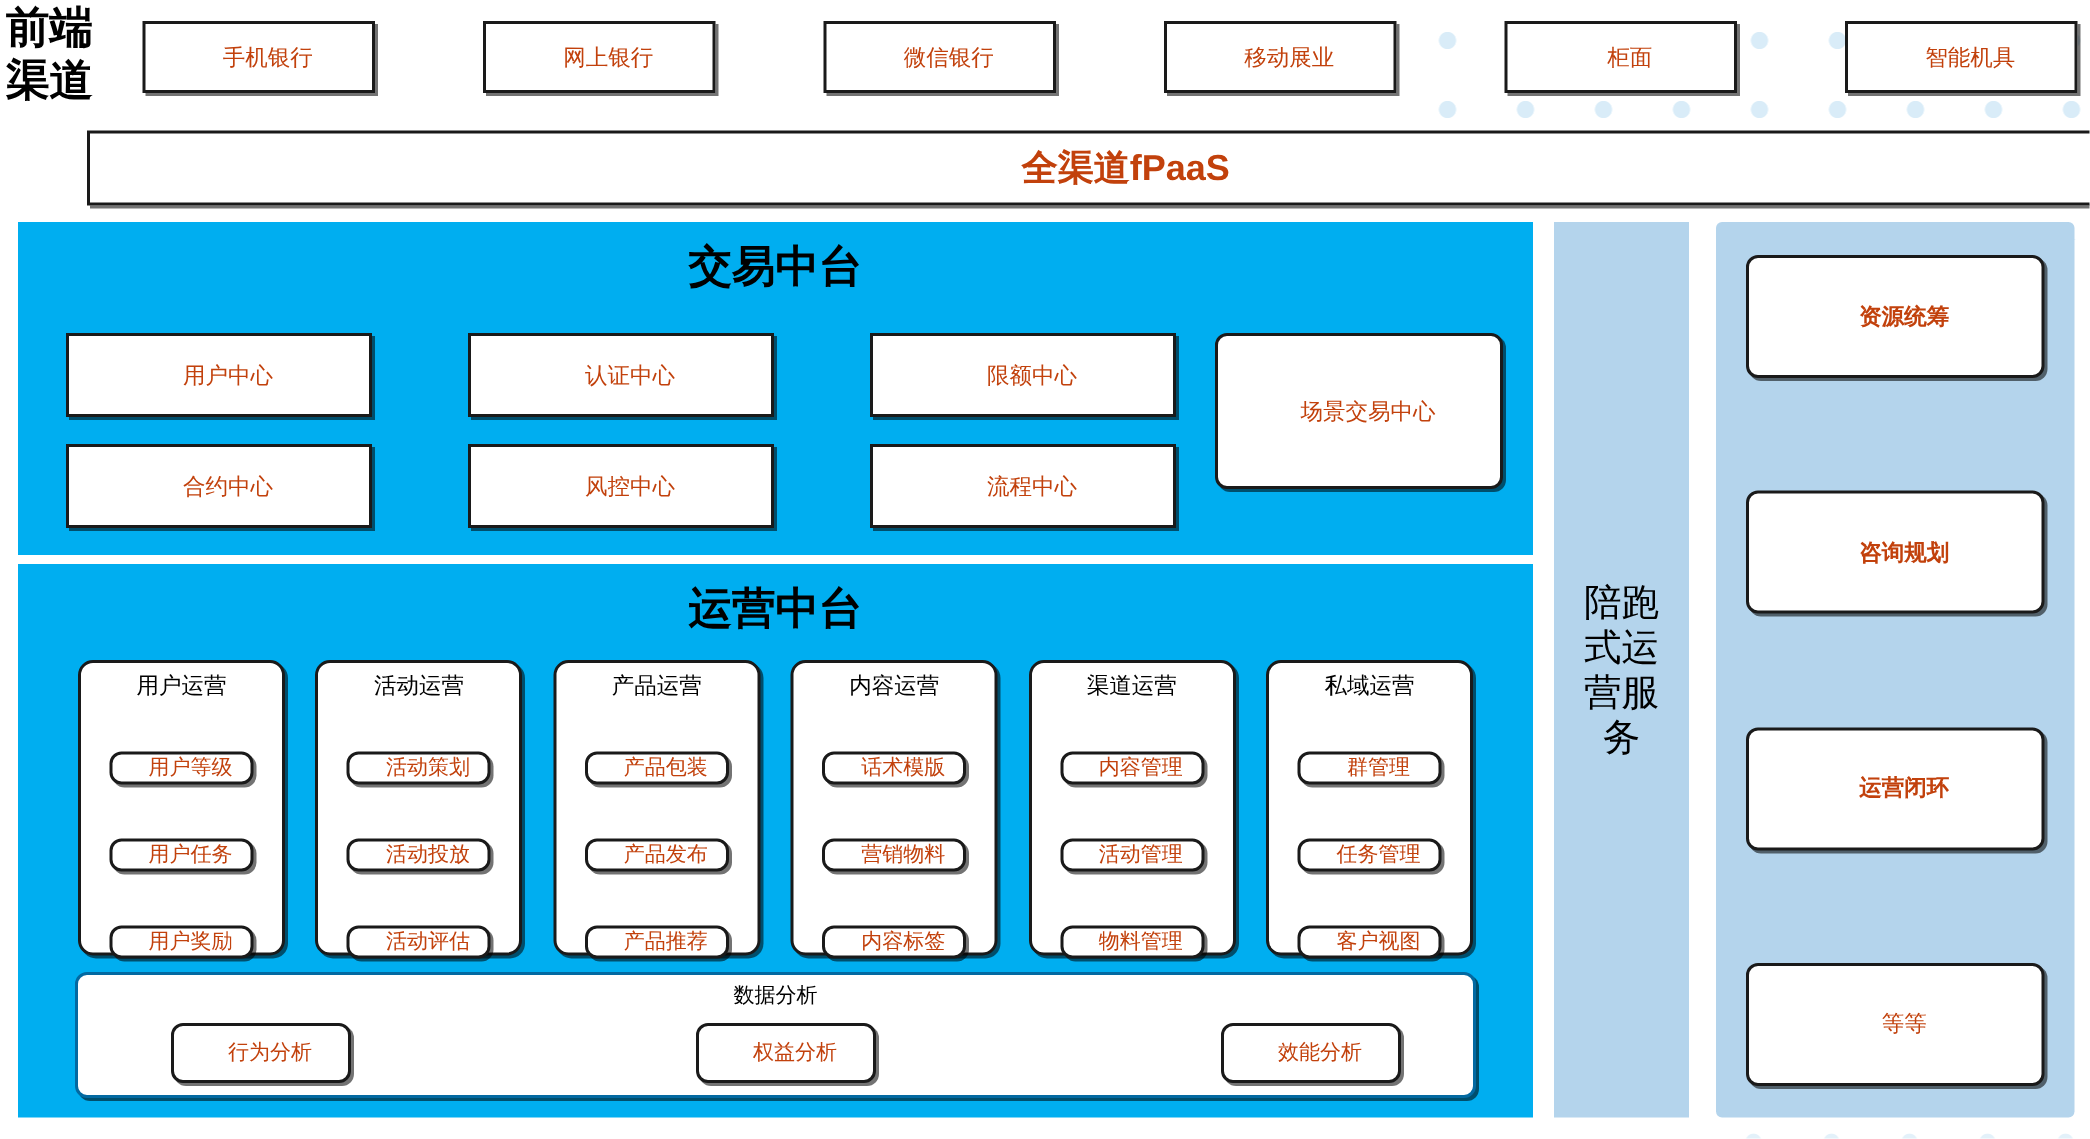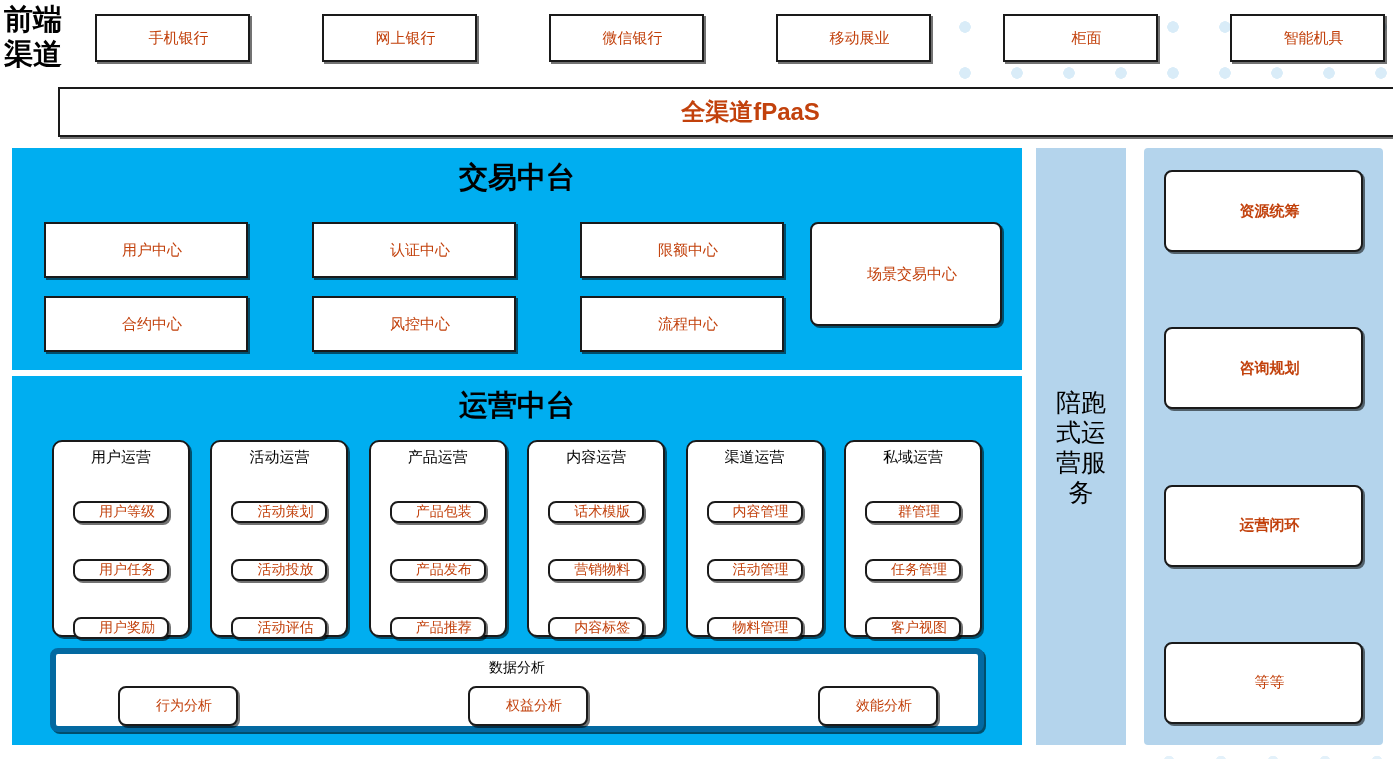--- a/index.html
+++ b/index.html
@@ -90,21 +90,21 @@
     padding-top:6px;
     gap:28px;
   }
   .ops-col-title{font-size:15px;color:#000;margin-bottom:6px;}
   .ops-col .item{
     width:96px;height:34px;margin-bottom:8px;font-size:14px;
   }
   
   #data-analysis{
     position:absolute;left:38px;top:272px;width:934px;height:84px;
-    background:#fff;border:6px solid #0369a1;border-radius:8px;
+    background:#fff;border:2px solid #0369a1;border-radius:8px;
     box-shadow:2px 2px 0 rgba(0,0,0,0.55);box-sizing:border-box;
   }
   #data-analysis .da-title{
     text-align:center;font-size:14px;color:#000;margin-top:5px;
   }
   #da-items{
     position:absolute;left:62px;top:32px;width:820px;height:40px;
     display:flex;justify-content:space-between;
   }
   #da-items .box{width:120px;height:40px;font-size:14px;}

